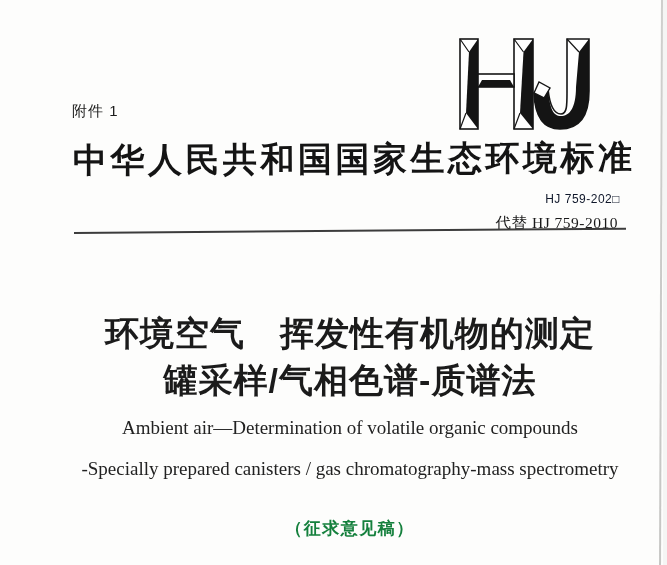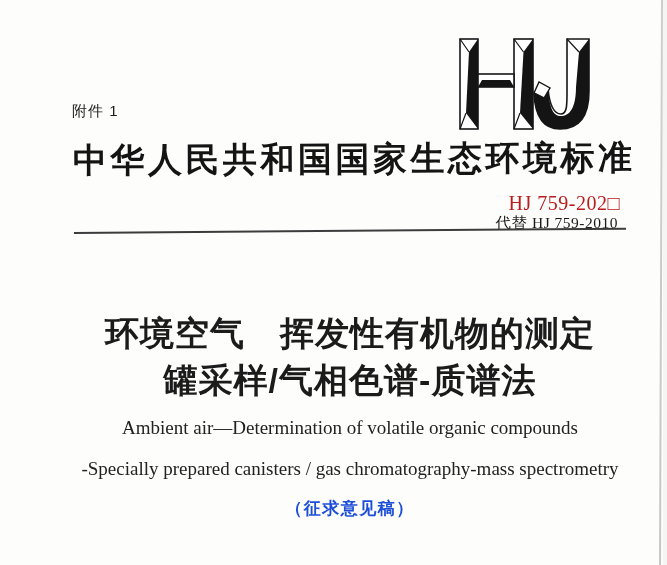--- a/index.html
+++ b/index.html
@@ -33,22 +33,22 @@
   }
   .org-title{
     position:absolute;left:73px;top:138px;width:575px;
     font-family:"Liberation Serif","DejaVu Serif",serif;
     font-weight:bold;font-size:34px;color:#141414;
     letter-spacing:3.5px;white-space:nowrap;
     transform:rotate(-0.3deg);transform-origin:left center;
   }
   .std-no{
     position:absolute;right:47px;top:192px;
-    font-family:Liberation Serif, serif;
-    font-size:20px;color:#b91c1c;letter-spacing:0.5px;
+    font-family:Liberation Sans, sans-serif;
+    font-size:12px;color:#0f172a;letter-spacing:0.5px;
   }
   .replaces{
     position:absolute;right:49px;top:213px;
     font-family:"Liberation Serif","DejaVu Serif",serif;
     font-size:15.5px;color:#1a1a1a;letter-spacing:0.5px;
   }
   .rule{
     position:absolute;left:74px;top:232px;width:552px;height:2px;
     background:#3c3c3c;
     transform:rotate(-0.45deg);transform-origin:left center;
@@ -62,23 +62,23 @@
   .title-cn.l1{top:311px;}
   .title-cn.l2{top:358px;}
   .title-en{
     position:absolute;left:33px;width:634px;text-align:center;
     font-family:"Liberation Serif","DejaVu Serif",serif;
     color:#222;font-size:19px;white-space:nowrap;
   }
   .title-en.l1{top:417px;}
   .title-en.l2{top:458px;}
   .draft{
-    position:absolute;left:33px;width:634px;text-align:center;top:497px;
+    position:absolute;left:33px;width:634px;text-align:center;top:517px;
     font-family:"Liberation Sans","DejaVu Sans",sans-serif;
-    font-weight:bold;font-size:17px;color:#1d4ed8;letter-spacing:1.5px;
+    font-weight:bold;font-size:17px;color:#15803d;letter-spacing:1.5px;
   }
   .logo{
     position:absolute;left:455px;top:35px;width:138px;height:98px;
   }
   .sr-only{
     position:absolute;width:1px;height:1px;overflow:hidden;
     clip:rect(0 0 0 0);white-space:nowrap;
   }
 </style>
 </head>

